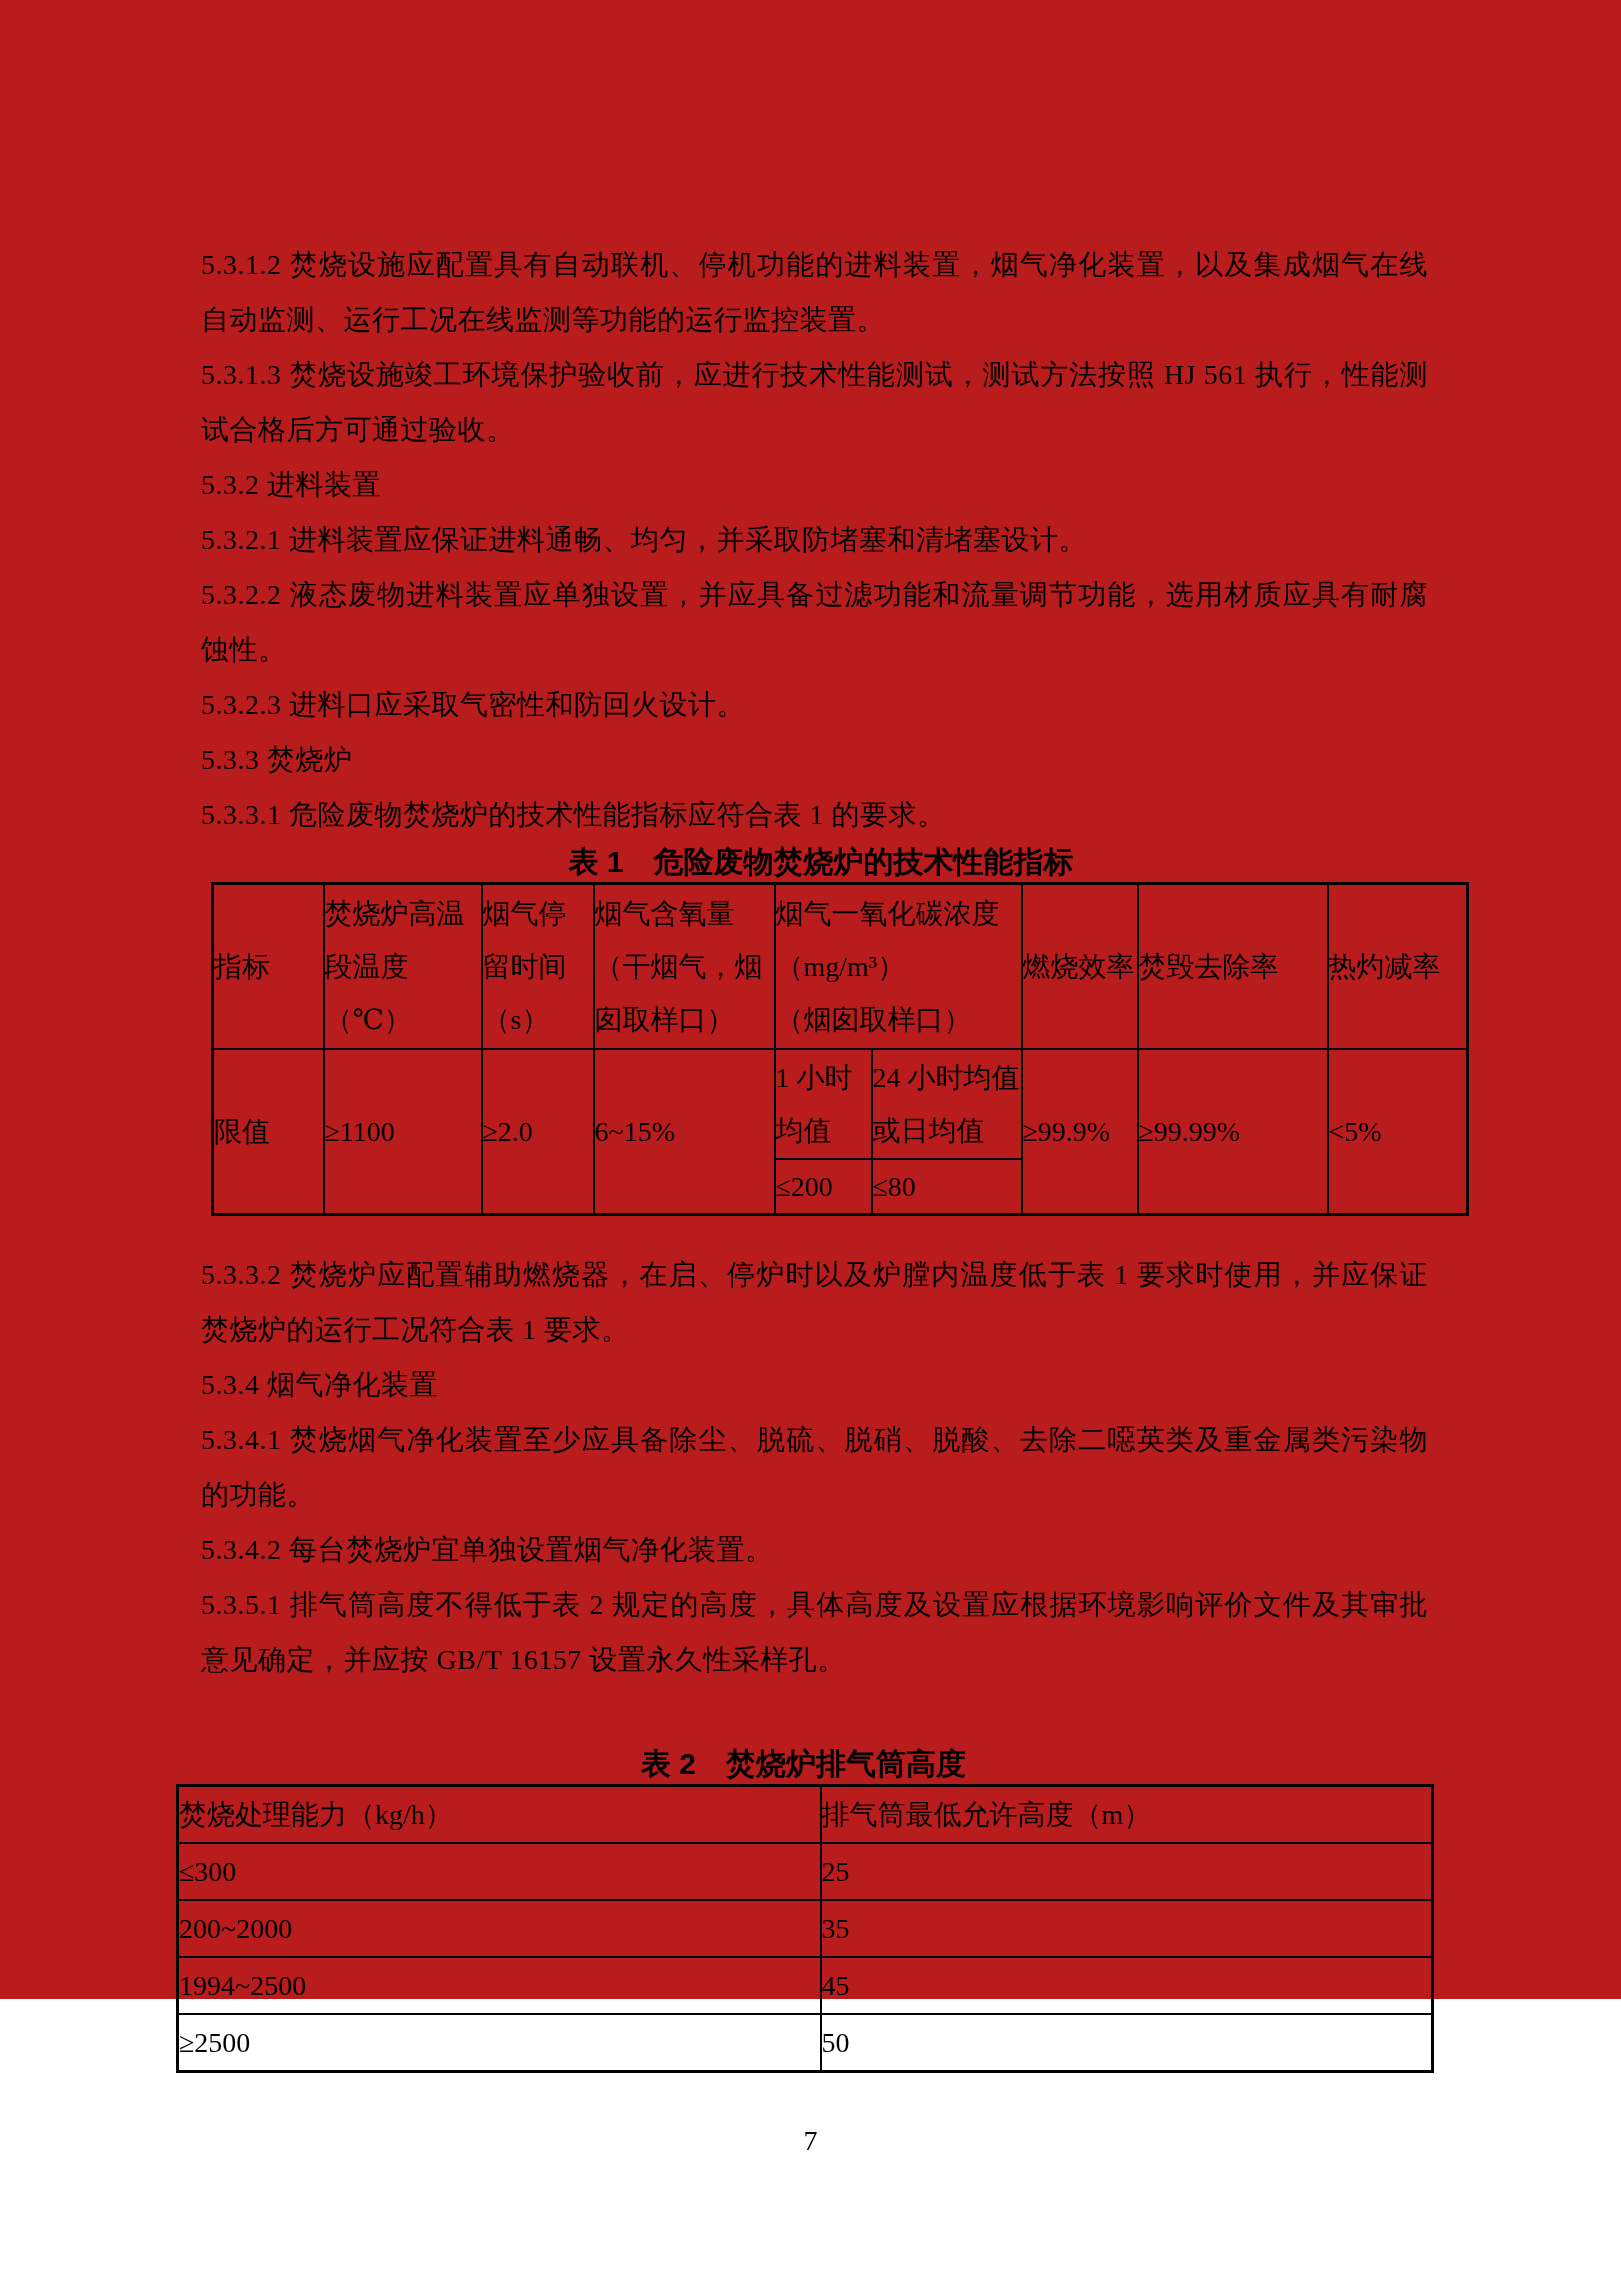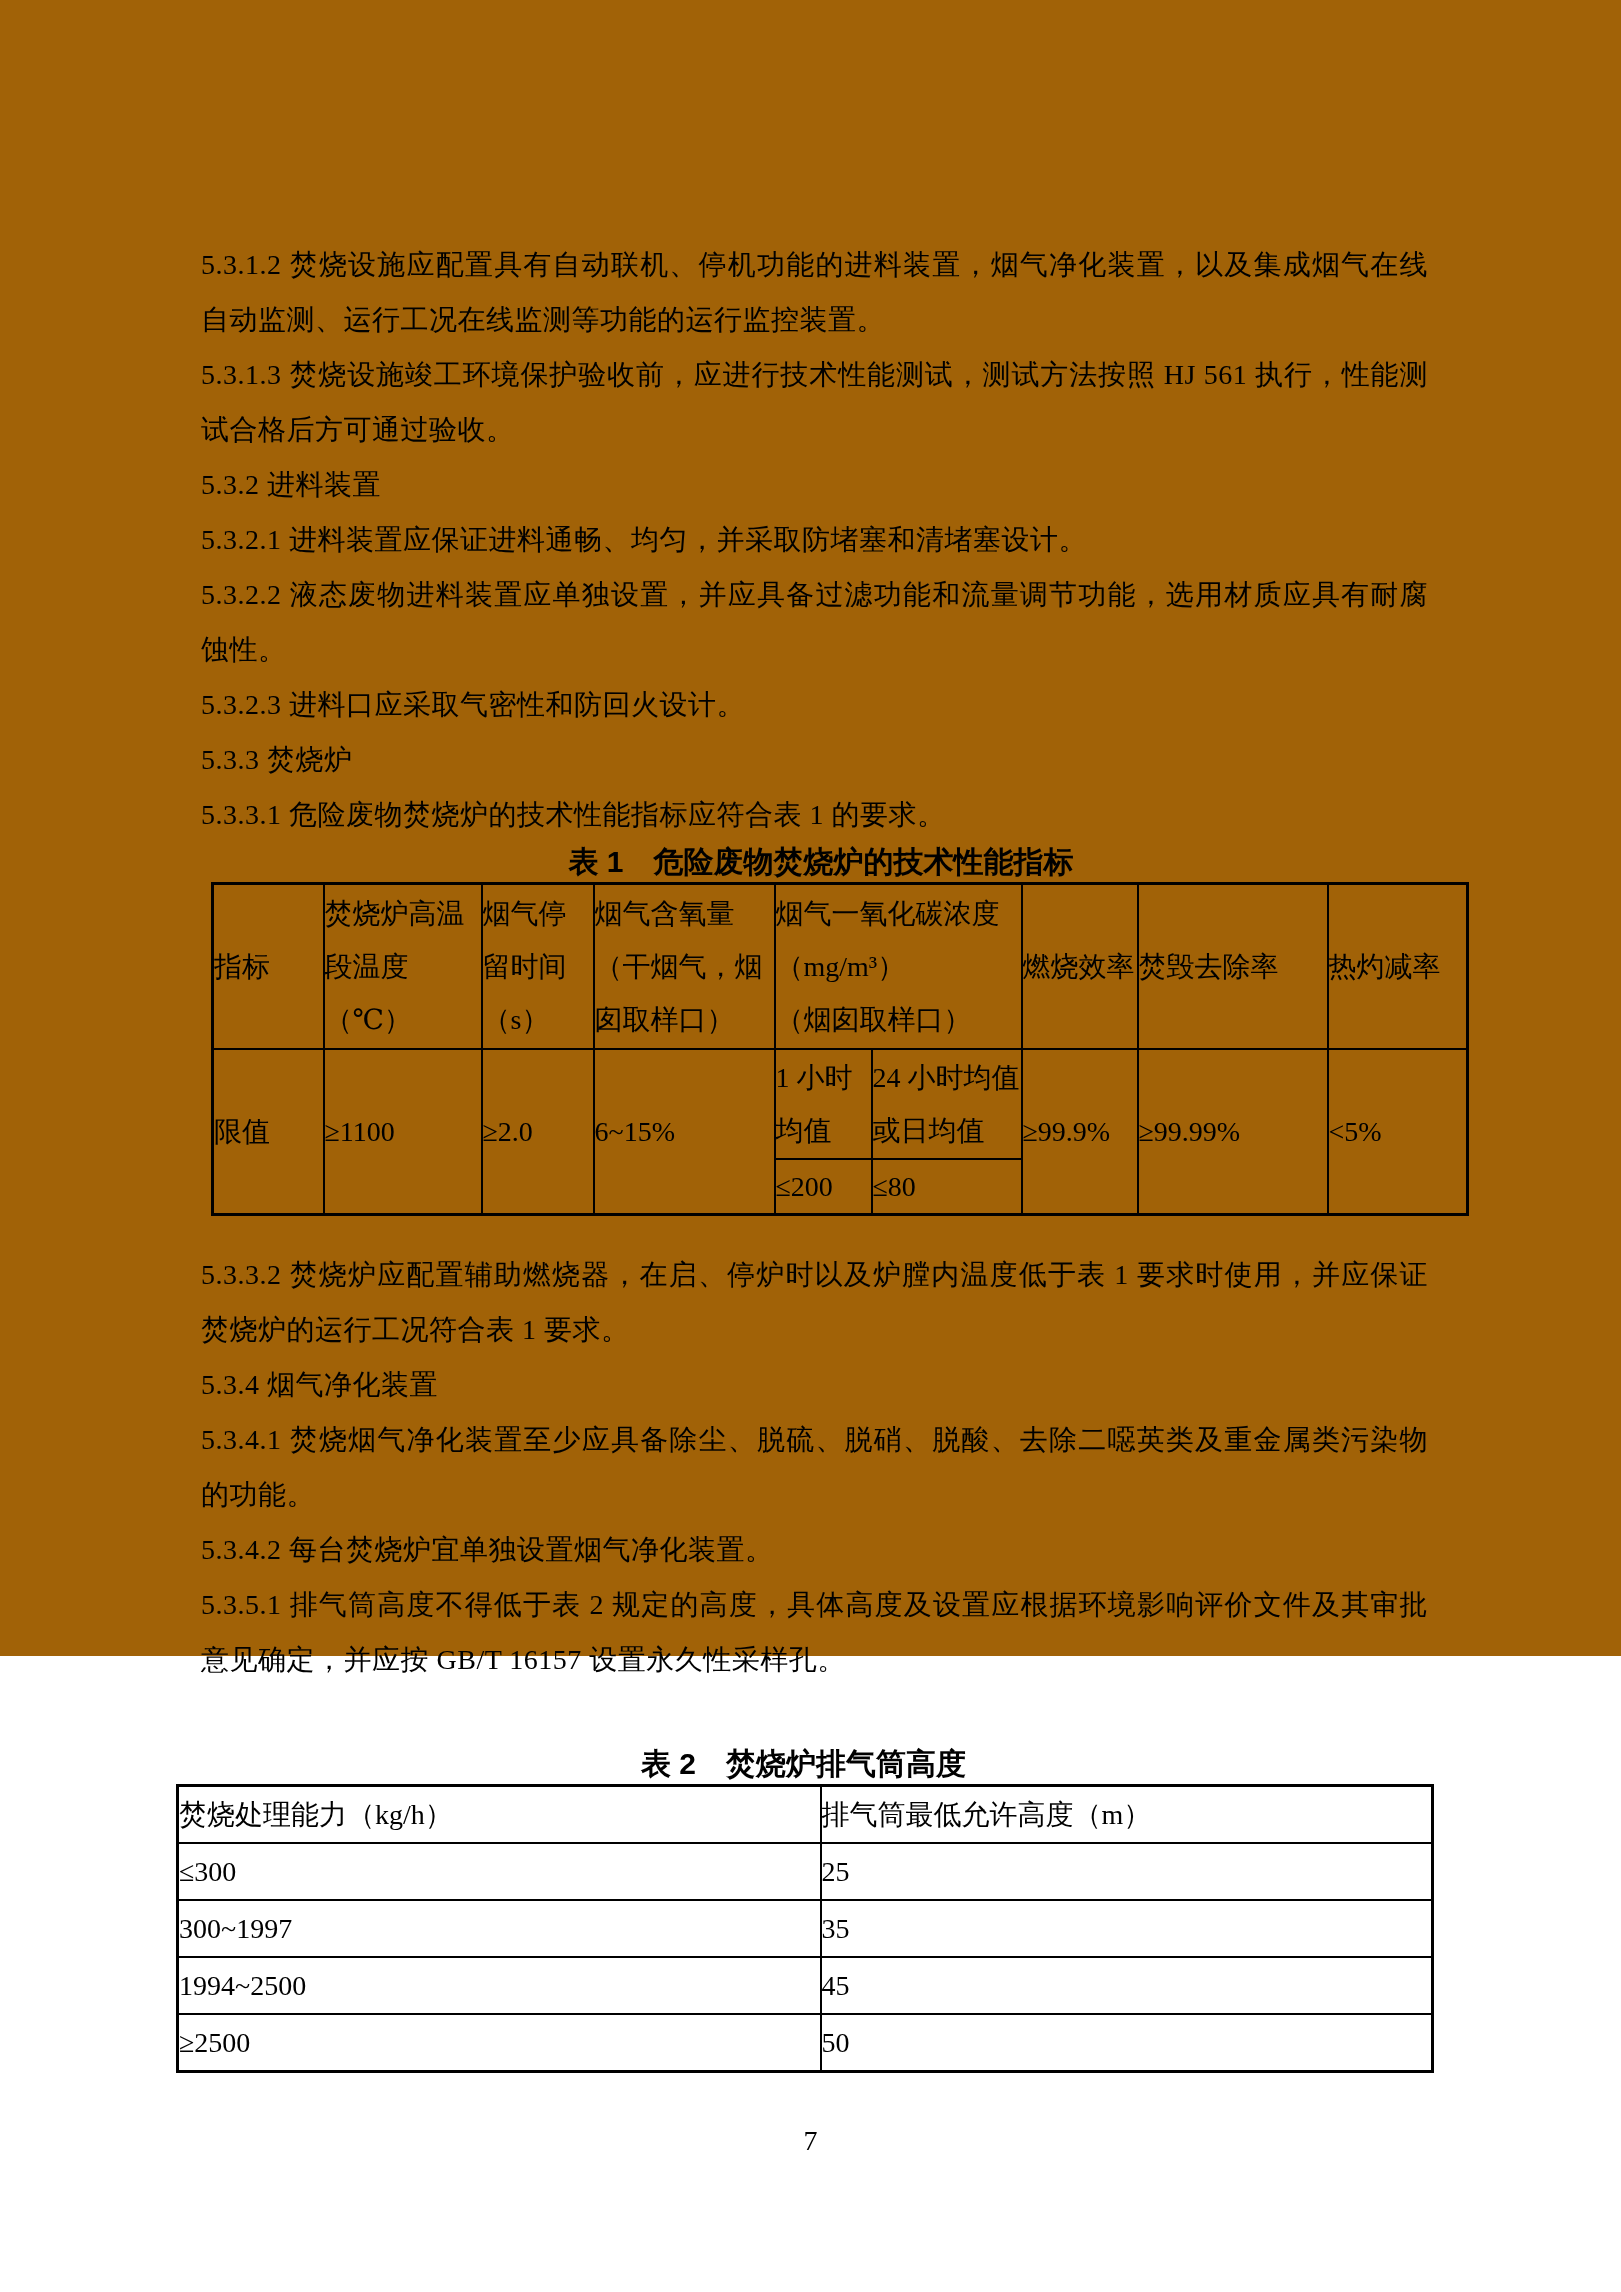--- a/index.html
+++ b/index.html
@@ -4,21 +4,21 @@
 <style>
   * { box-sizing: border-box; margin: 0; padding: 0; }
   html, body { background: #ffffff; }
   body {
     width: 1621px; height: 2293px;
     font-family: "Liberation Serif", "DejaVu Serif", serif;
     color: #000000;
     position: relative;
     overflow: hidden;
   }
-  .page { position: relative; width: 1621px; height: 1656px; background: #a16207; }
+  .page { position: relative; width: 1621px; height: 1999px; background: #b91c1c; }
 
   .textblock {
     position: absolute;
     left: 201px;
     width: 1227px;
   }
   .para {
     font-size: 28px;
     line-height: 55px;
     text-align: justify;
@@ -152,21 +152,21 @@
       <tbody>
           <tr style="height:56px">
         <td>焚烧处理能力（kg/h）</td>
         <td>排气筒最低允许高度（m）</td>
       </tr>
       <tr style="height:56px">
         <td>≤300</td>
         <td>25</td>
       </tr>
       <tr style="height:56px">
-        <td>300~1997</td>
+        <td>200~2000</td>
         <td>35</td>
       </tr>
       <tr style="height:56px">
         <td>1994~2500</td>
         <td>45</td>
       </tr>
       <tr style="height:54px">
         <td>≥2500</td>
         <td>50</td>
       </tr>

